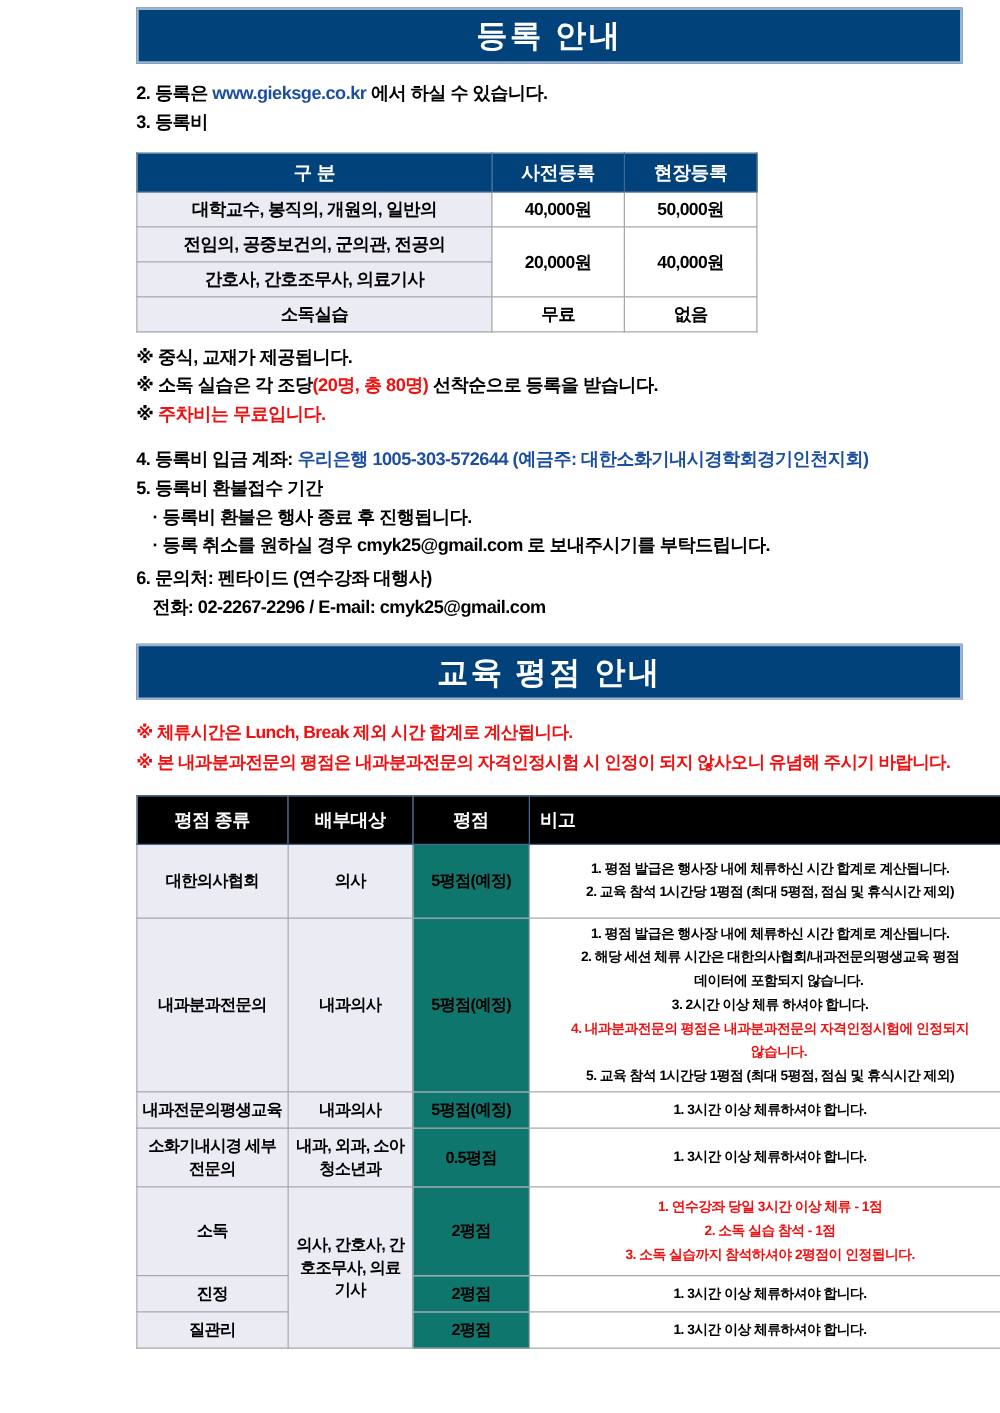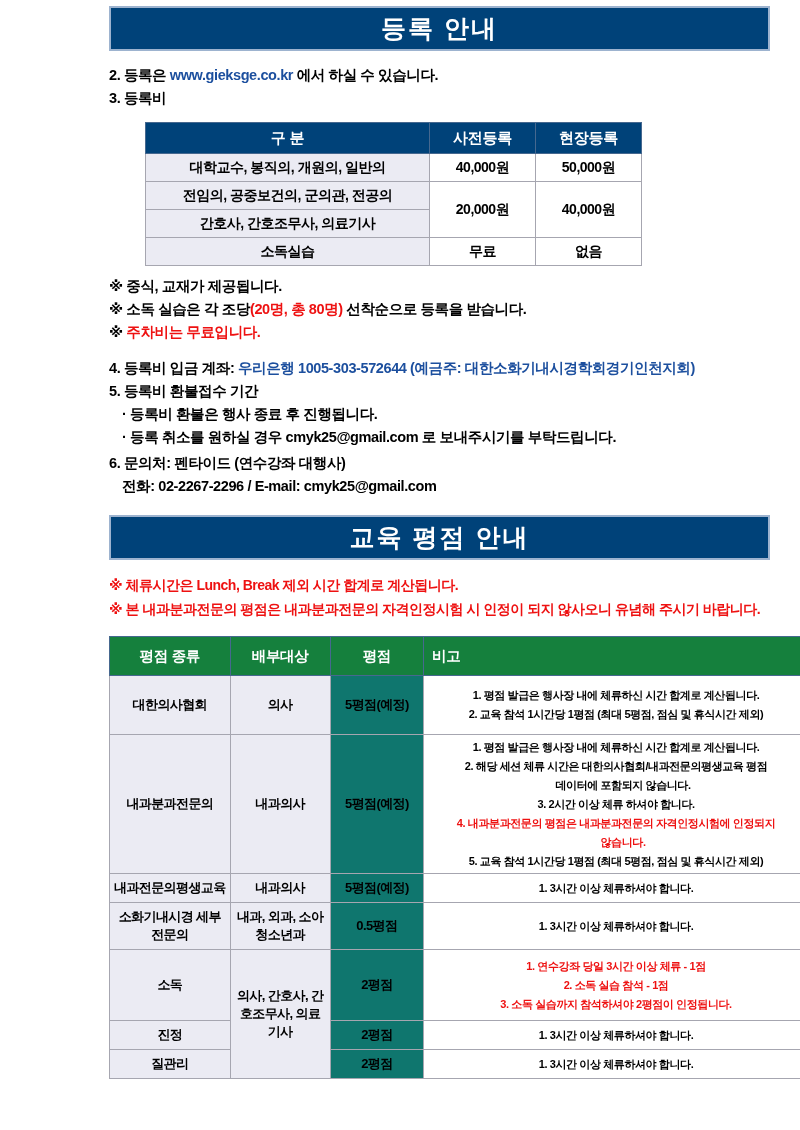--- a/index.html
+++ b/index.html
@@ -15,35 +15,35 @@
     color:#fff;font-size:25px;letter-spacing:2px;
   }
   .txt{font-size:14.5px;line-height:23px;letter-spacing:-0.4px;margin:0;white-space:nowrap;}
   .blue{color:#1c4f9e;}
   .red{color:#ee1111;}
   .list{margin-top:13px;}
   .notes{margin-top:9px;}
   .indent1{padding-left:13px;}
   
   table{border-collapse:collapse;}
-  .fee-table{margin-top:12px;border:1px solid #5d5e66;margin-left:36px;}
+  .fee-table{margin-top:12px;border:1px solid #5d5e66;}
   .fee-table th{
     background:#004279;color:#fff;font-size:15px;height:28px;
     border:1px solid #46688f;letter-spacing:-0.3px;font-weight:700;
   }
   .fee-table td{
     border:1px solid #a6a6b0;font-size:14px;text-align:center;
     height:27px;letter-spacing:-0.5px;padding:0 4px;
   }
   .cat-cell{background:#ebebf3;width:275px;}
   .val-cell{width:97px;background:#ffffff;}
   
   .credit-table{margin-top:15px;border:1px solid #5d5e66;}
   .credit-table th{
-    background:#15803d;color:#fff;font-size:14.5px;height:30px;
+    background:#000000;color:#fff;font-size:14.5px;height:30px;
     border:1px solid #46688f;letter-spacing:-0.3px;font-weight:700;
   }
   .credit-table td{
     border:1px solid #a6a6b0;font-size:13px;text-align:center;
     letter-spacing:-0.6px;padding:2px 4px;vertical-align:middle;
   }
   .c-type{width:97px;background:#ebebf3;}
   .c-target{width:95px;background:#ebebf3;}
   .c-credit{width:88px;background:#0f766e;}
   .c-remark{width:386px;background:#ffffff;text-align:left;padding:4px 8px;}

